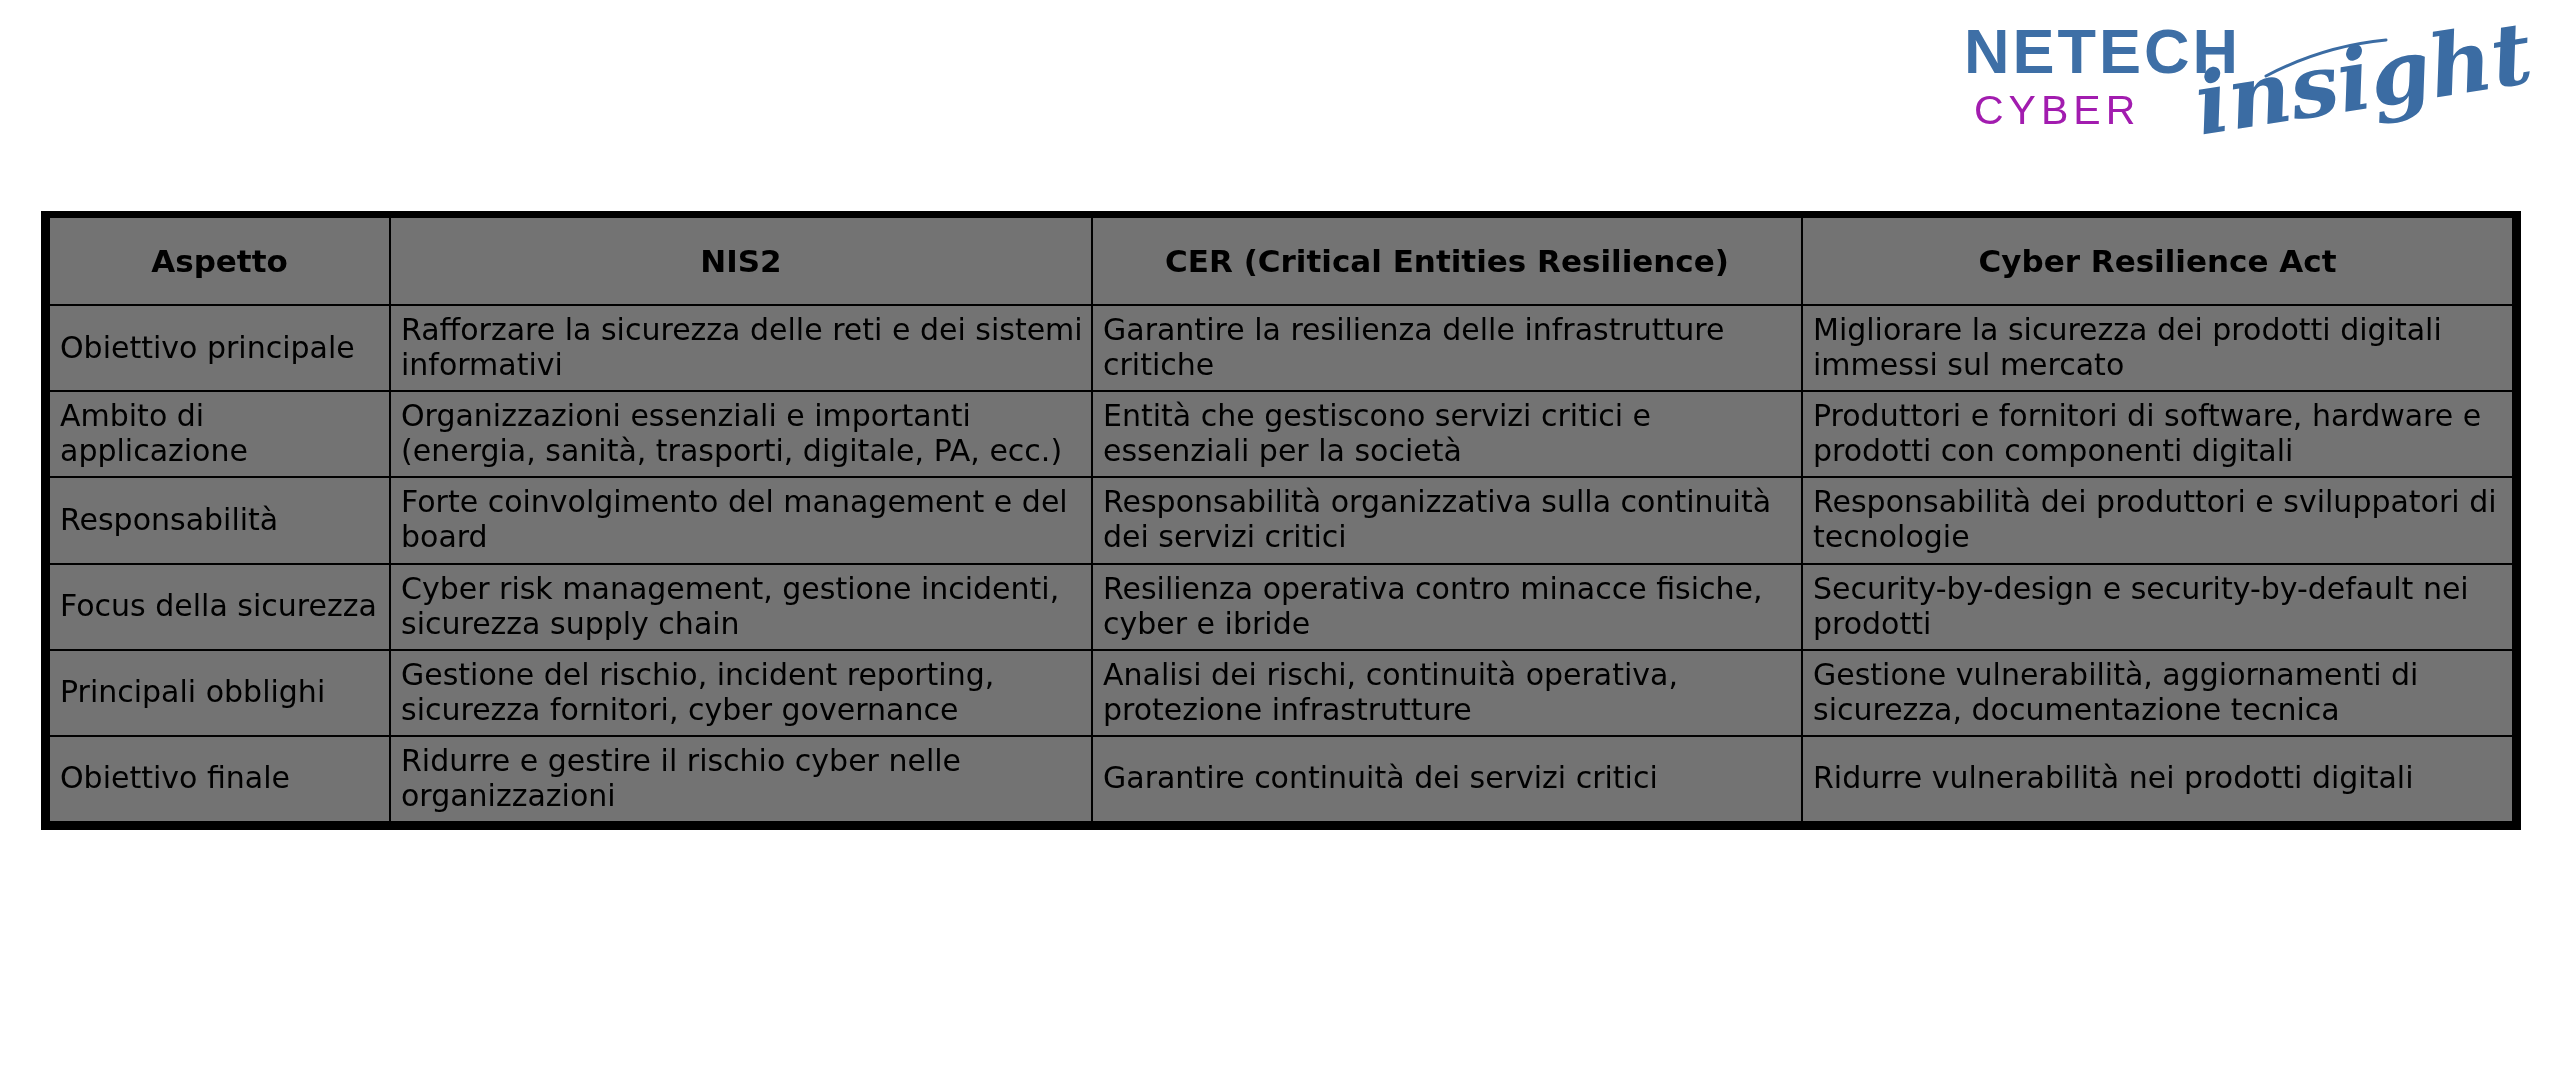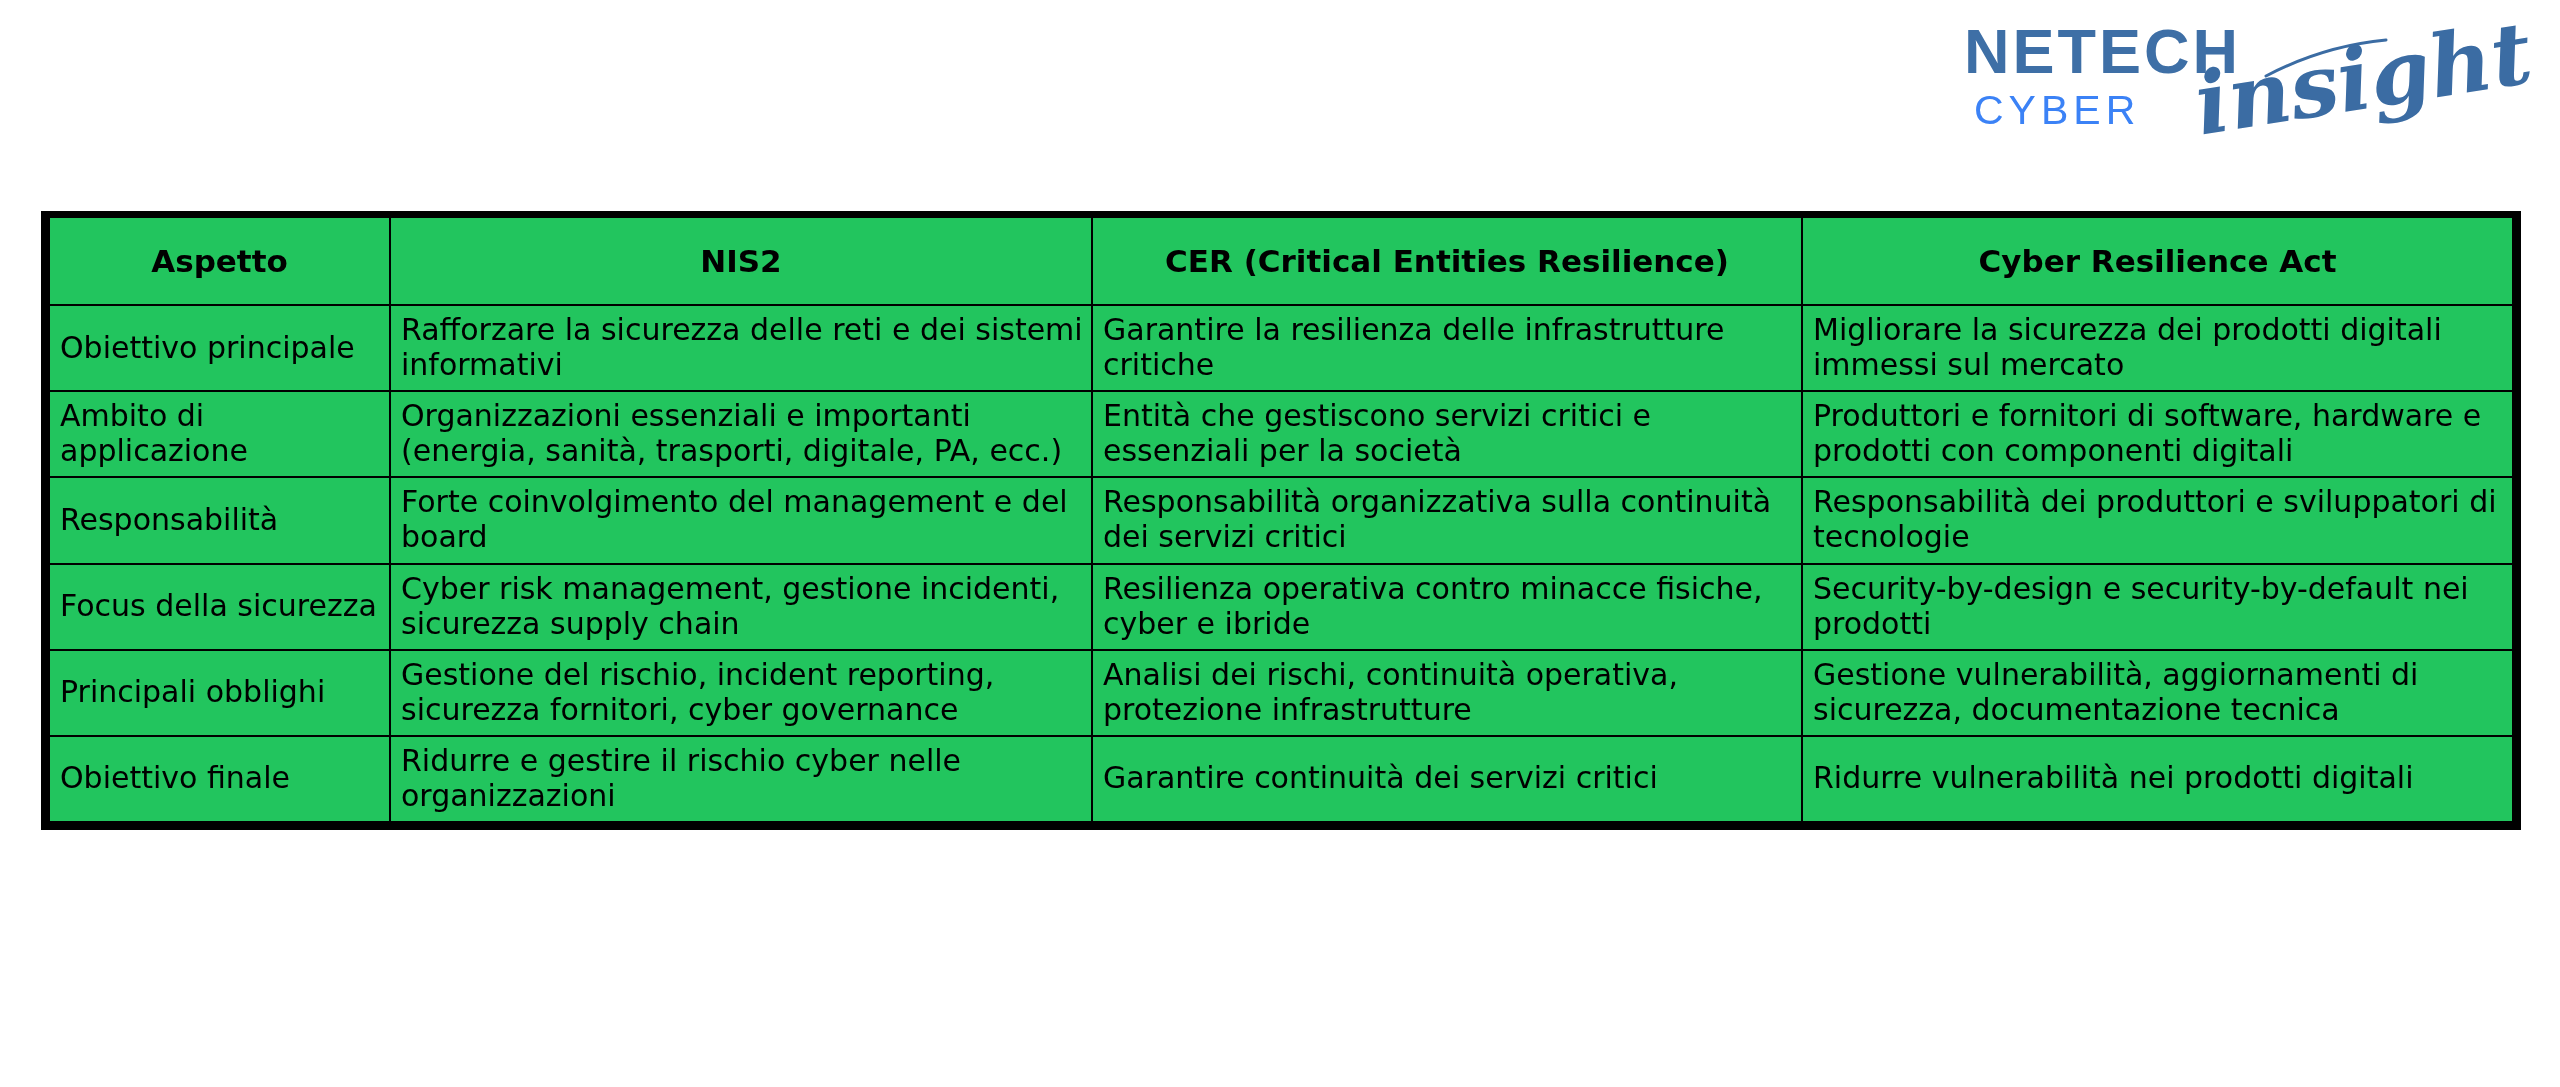--- a/index.html
+++ b/index.html
@@ -38,21 +38,21 @@
     white-space: nowrap;
   }
   .logo-cyber {
     position: absolute;
     left: 10px;
     top: 76px;
     font-family: "Liberation Sans", sans-serif;
     font-size: 41px;
     font-weight: 500;
     letter-spacing: 5px;
-    color: #3b82f6;
+    color: #a21caf;
     line-height: 1;
     white-space: nowrap;
   }
   .logo-insight {
     position: absolute;
     left: 232px;
     top: 48px;
     font-family: "DejaVu Serif", serif;
     font-style: italic;
     font-size: 86px;
@@ -76,21 +76,21 @@
   .table-wrap {
     position: absolute;
     left: 46px;
     top: 216px;
     width: 2466px;
   }
   table.cmp {
     border-collapse: collapse;
     table-layout: fixed;
     width: 2466px;
-    background: #22c55e;
+    background: #737373;
   }
   table.cmp td, table.cmp th {
     border: 2px solid #000000;
     vertical-align: middle;
     padding: 6px 6px 8px 10px;
     font-size: 30px;
     line-height: 1.17;
     font-weight: 400;
     text-align: left;
   }

